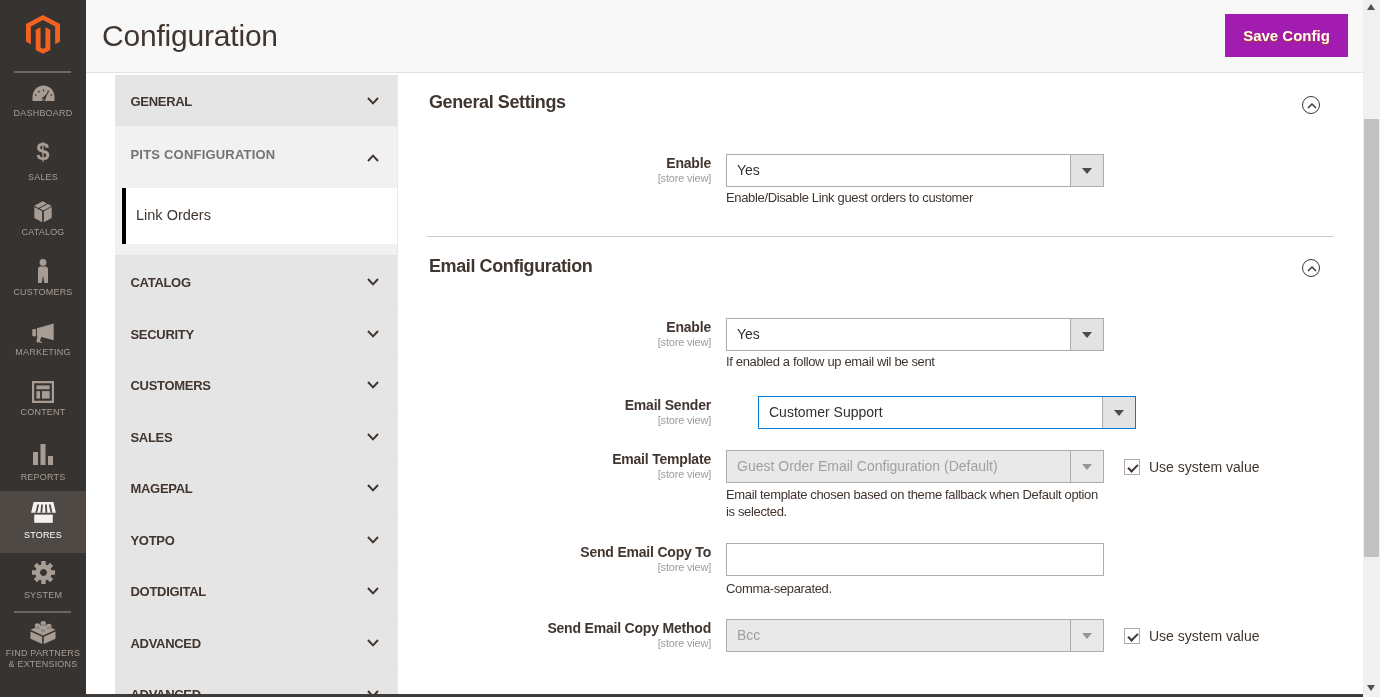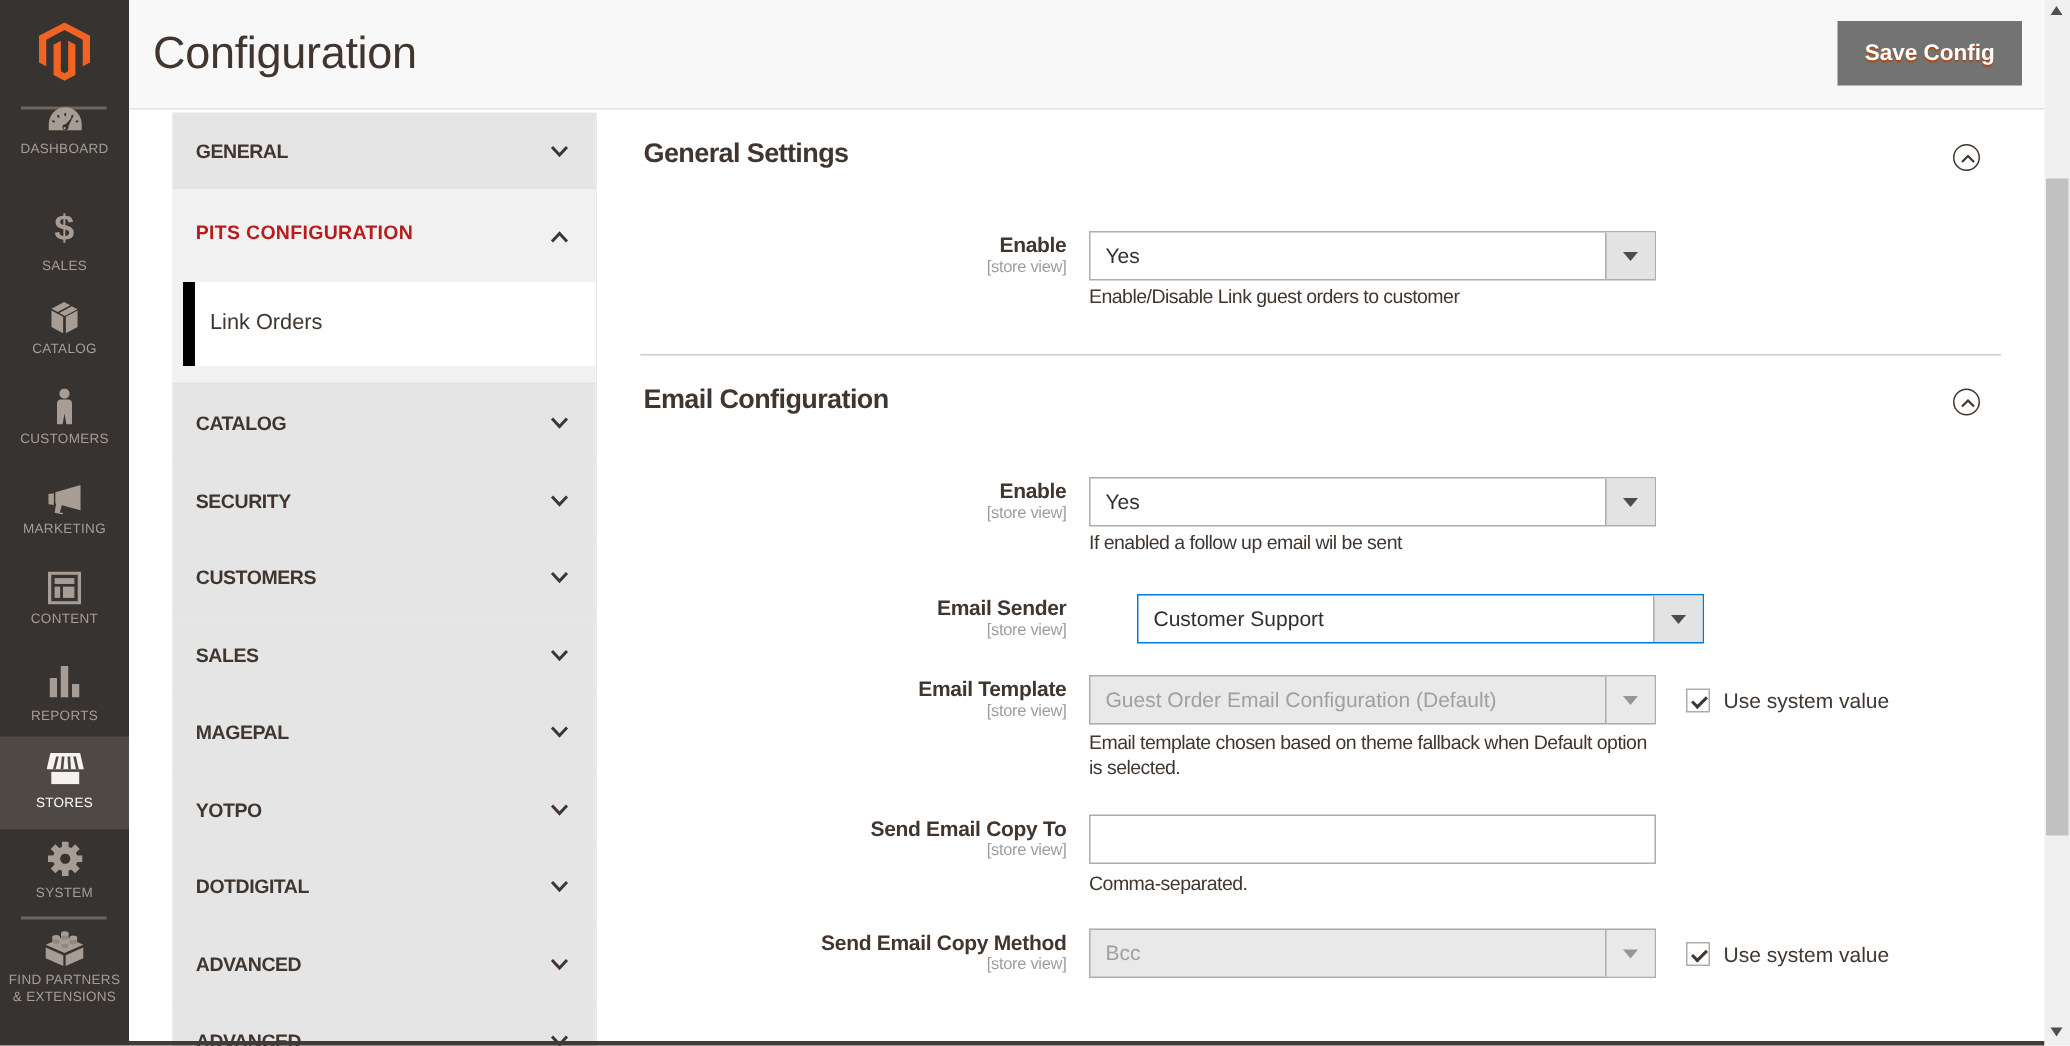--- a/index.html
+++ b/index.html
@@ -5,21 +5,21 @@
   * { margin:0; padding:0; box-sizing:border-box; }
   html,body { width:1380px; height:697px; overflow:hidden; background:#fff;
     font-family:"Liberation Sans", sans-serif; }
 
   
   #header { position:absolute; left:86px; top:0; width:1277px; height:73px;
     background:#f8f8f8; border-bottom:1px solid #e3e3e3; }
   #pagetitle { position:absolute; left:16px; top:18.5px; font-size:30px; color:#41362f;
     letter-spacing:-0.2px; }
   #savebtn { position:absolute; right:15px; top:14px; width:123px; height:43px;
-    background:#737373; color:#fff; font-size:15px; font-weight:bold;
+    background:#a21caf; color:#fff; font-size:15px; font-weight:bold;
     text-align:center; line-height:43px; text-shadow:0 1px 1px #b64001; }
 
   
   #sidebar { position:absolute; left:0; top:0; width:86px; height:697px; background:#373330; }
   .sep { position:absolute; left:14px; width:57px; height:1.5px; background:#6e6760; }
   .mitem { position:absolute; left:0; width:86px; text-align:center; color:#a79d95;
     font-size:9px; letter-spacing:0.2px; }
   .mitem svg { display:block; margin:0 auto 4px auto; }
   #stores-hl { position:absolute; left:0; top:491px; width:86px; height:62px; background:#4e4945; }
 
@@ -81,21 +81,21 @@
 </div>
 
 <div id="sidebar">
   <div id="stores-hl"></div>
   <svg id="mlogo" style="position:absolute;left:26px;top:14.5px" width="34" height="39.5" viewBox="0 0 145 186" preserveAspectRatio="none">
     <path fill="#f26322" d="M72.5 0 L145 41.8 V125.2 L124.3 137.2 V53.8 L72.5 23.9 L20.7 53.8 V137.2 L0 125.2 V41.8 Z"></path>
     <path fill="#f26322" d="M82.9 153.1 L72.5 159.1 L62.1 153.1 V57.6 L41.4 69.5 V165.1 L72.5 183 L103.6 165.1 V69.5 L82.9 57.6 Z"></path>
   </svg>
   <div class="sep" style="top:71px"></div>
 
-  <div class="mitem" style="top:71px">
+  <div class="mitem" style="top:85px">
     <svg style="margin-bottom:7px" width="23" height="16" viewBox="0 0 23 16">
       <path fill="#a79d95" d="M0.5 16 L0.5 12 C0.5 5.6 5.4 0.5 11.5 0.5 C17.6 0.5 22.5 5.6 22.5 12 L22.5 16 Z"></path>
       <g stroke="#373330" stroke-width="1.2">
         <line x1="4.4" y1="10.4" x2="2.9" y2="9.5"></line>
         <line x1="7.4" y1="7.4" x2="6.4" y2="5.7"></line>
         <line x1="11.5" y1="6.3" x2="11.5" y2="4.4"></line>
         <line x1="15.6" y1="7.4" x2="16.6" y2="5.7"></line>
         <line x1="18.6" y1="10.4" x2="20.1" y2="9.5"></line>
       </g>
       <polygon points="10.7,13.0 12.9,14.6 17.0,6.0" fill="#373330"></polygon>
@@ -217,25 +217,25 @@
 
 <div id="navedges"></div>
 <div id="confignav">
   <div class="navrow" style="height:49.5px">
       <span class="t">GENERAL</span>
     <svg class="chev" style="margin-top:-5px" width="12" height="8" viewBox="0 0 12 8">
         <path d="M1 1 L6 6.4 L11 1" fill="none" stroke="#41362f" stroke-width="2"></path>
       </svg>
   </div>
   <div style="position:relative;width:282px;height:130.5px;background:#f1f1f1;border-bottom:1px solid #e3e3e3;">
-    <span style="position:absolute;left:15.5px;top:21px;font-size:13px;font-weight:bold;color:#b91c1c;letter-spacing:0.2px;">PITS CONFIGURATION</span>
+    <span style="position:absolute;left:15.5px;top:21px;font-size:13px;font-weight:bold;color:#737373;letter-spacing:0.2px;">PITS CONFIGURATION</span>
     <svg class="chev" style="top:26px" width="12" height="8" viewBox="0 0 12 8">
         <path d="M1 7 L6 1.6 L11 7" fill="none" stroke="#41362f" stroke-width="2"></path>
       </svg>
-    <div style="position:absolute;left:7px;top:62.2px;width:275px;height:56.5px;background:#fff;border-left:8px solid #000000;">
+    <div style="position:absolute;left:7px;top:62.2px;width:275px;height:56.5px;background:#fff;border-left:4px solid #000000;">
       <span style="position:absolute;left:10px;top:19px;font-size:14.5px;color:#41362f;">Link Orders</span>
     </div>
   </div>
   <div class="navrow">
       <span class="t">CATALOG</span>
     <svg class="chev" style="margin-top:-5px" width="12" height="8" viewBox="0 0 12 8">
         <path d="M1 1 L6 6.4 L11 1" fill="none" stroke="#41362f" stroke-width="2"></path>
       </svg>
   </div>
   <div class="navrow">

